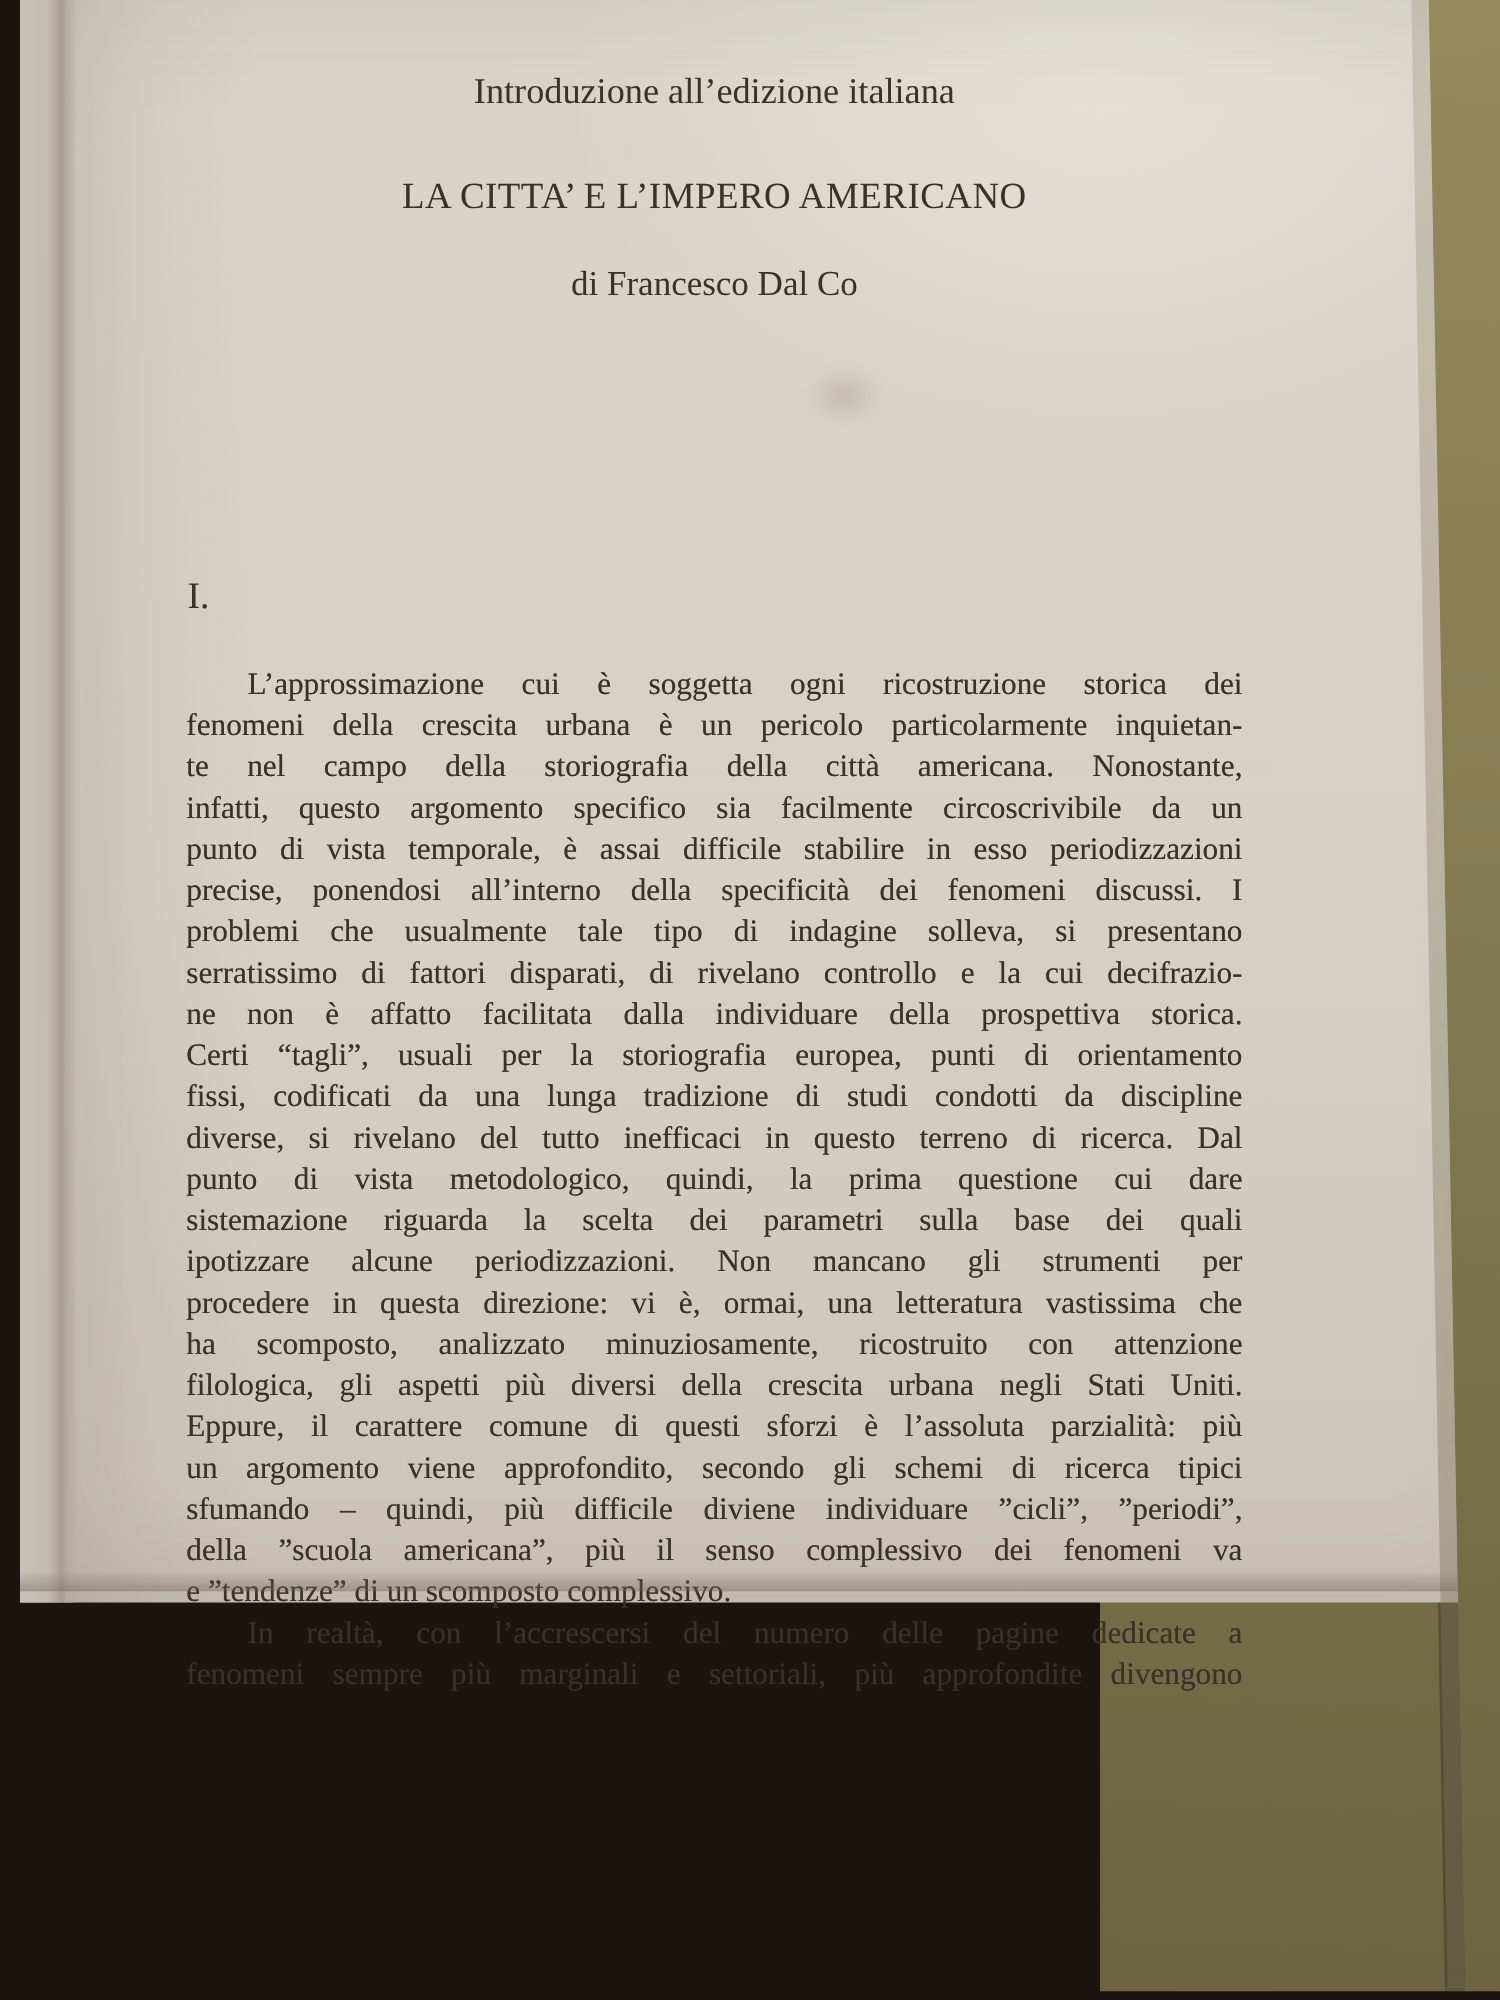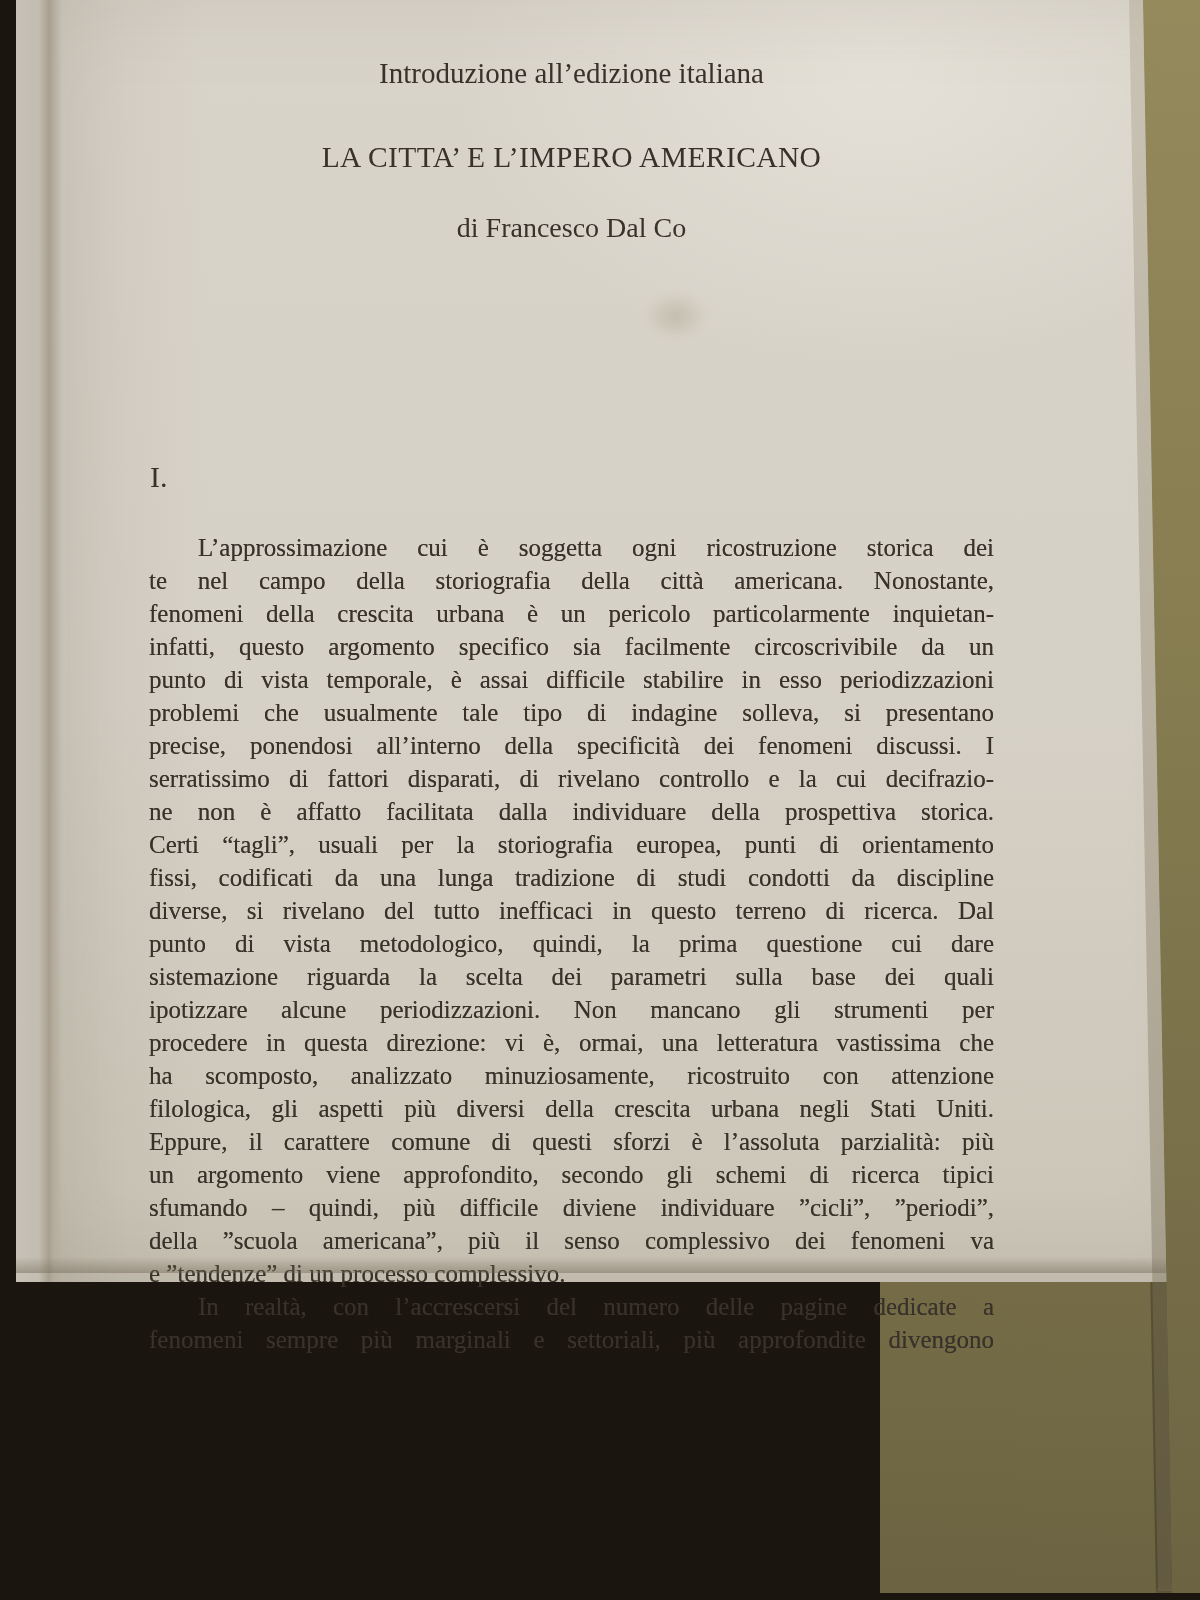--- a/index.html
+++ b/index.html
@@ -85,42 +85,42 @@
 
     <div class="txt header-line title-line">LA CITTA’ E L’IMPERO AMERICANO</div>
 
     <div class="txt header-line author-line">di Francesco Dal Co</div>
 
     <div class="txt section-numeral">I.</div>
 
     <div class="txt body-text">
       <div class="para ends">
           <div class="line">L’approssimazione cui è soggetta ogni ricostruzione storica dei</div>
+          <div class="line">fenomeni della crescita urbana è un pericolo particolarmente inquietan-</div>
           <div class="line">te nel campo della storiografia della città americana. Nonostante,</div>
-          <div class="line">fenomeni della crescita urbana è un pericolo particolarmente inquietan-</div>
           <div class="line">infatti, questo argomento specifico sia facilmente circoscrivibile da un</div>
           <div class="line">punto di vista temporale, è assai difficile stabilire in esso periodizzazioni</div>
+          <div class="line">precise, ponendosi all’interno della specificità dei fenomeni discussi. I</div>
           <div class="line">problemi che usualmente tale tipo di indagine solleva, si presentano</div>
-          <div class="line">precise, ponendosi all’interno della specificità dei fenomeni discussi. I</div>
           <div class="line">serratissimo di fattori disparati, di rivelano controllo e la cui decifrazio-</div>
           <div class="line">ne non è affatto facilitata dalla individuare della prospettiva storica.</div>
           <div class="line">Certi “tagli”, usuali per la storiografia europea, punti di orientamento</div>
           <div class="line">fissi, codificati da una lunga tradizione di studi condotti da discipline</div>
           <div class="line">diverse, si rivelano del tutto inefficaci in questo terreno di ricerca. Dal</div>
           <div class="line">punto di vista metodologico, quindi, la prima questione cui dare</div>
           <div class="line">sistemazione riguarda la scelta dei parametri sulla base dei quali</div>
           <div class="line">ipotizzare alcune periodizzazioni. Non mancano gli strumenti per</div>
           <div class="line">procedere in questa direzione: vi è, ormai, una letteratura vastissima che</div>
           <div class="line">ha scomposto, analizzato minuziosamente, ricostruito con attenzione</div>
           <div class="line">filologica, gli aspetti più diversi della crescita urbana negli Stati Uniti.</div>
           <div class="line">Eppure, il carattere comune di questi sforzi è l’assoluta parzialità: più</div>
           <div class="line">un argomento viene approfondito, secondo gli schemi di ricerca tipici</div>
           <div class="line">sfumando – quindi, più difficile diviene individuare ”cicli”, ”periodi”,</div>
           <div class="line">della ”scuola americana”, più il senso complessivo dei fenomeni va</div>
-          <div class="line">e ”tendenze” di un processo complessivo.</div>
+          <div class="line">e ”tendenze” di un scomposto complessivo.</div>
         </div>
       <div class="para">
           <div class="line">In realtà, con l’accrescersi del numero delle pagine dedicate a</div>
           <div class="line">fenomeni sempre più marginali e settoriali, più approfondite divengono</div>
         </div>
     </div>
 
     <div class="page-bottom-shade"></div>
   </div>
 

